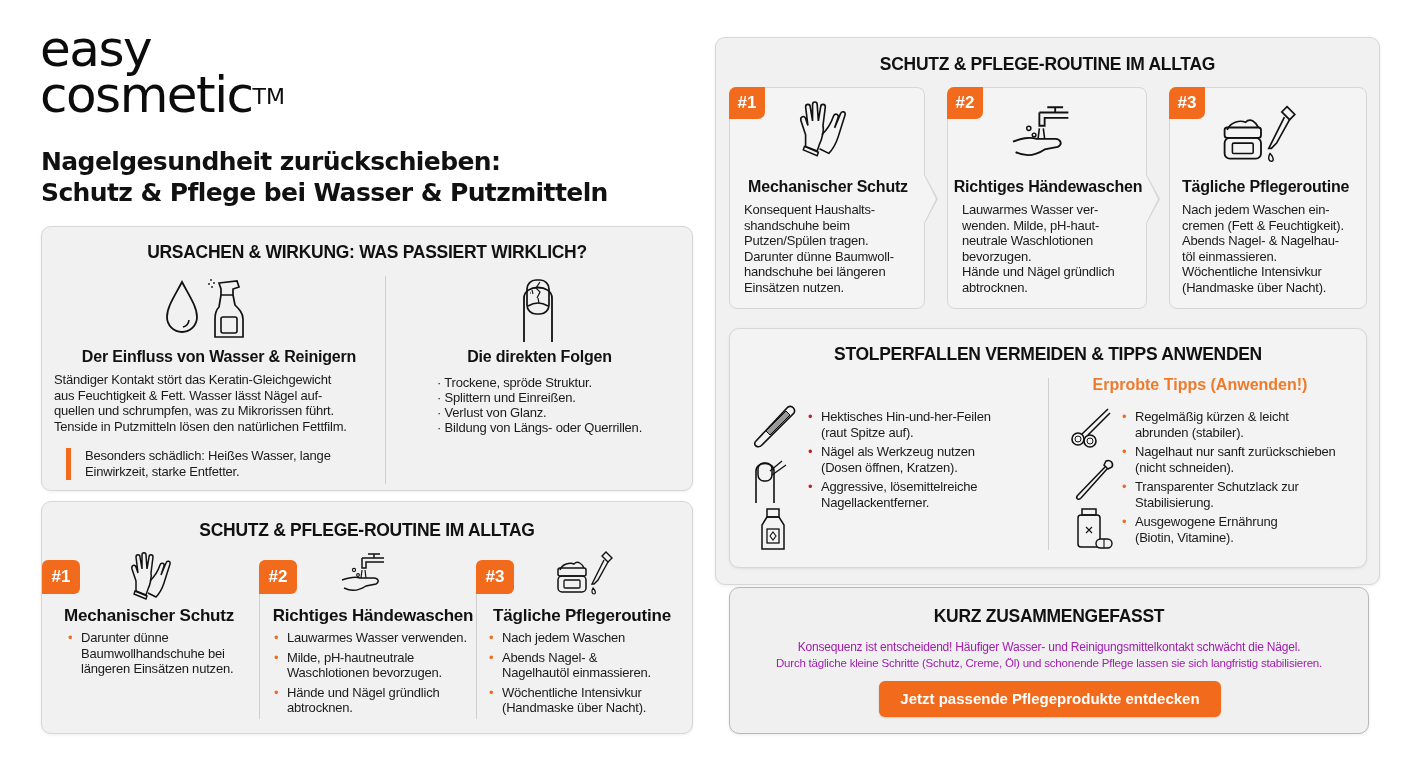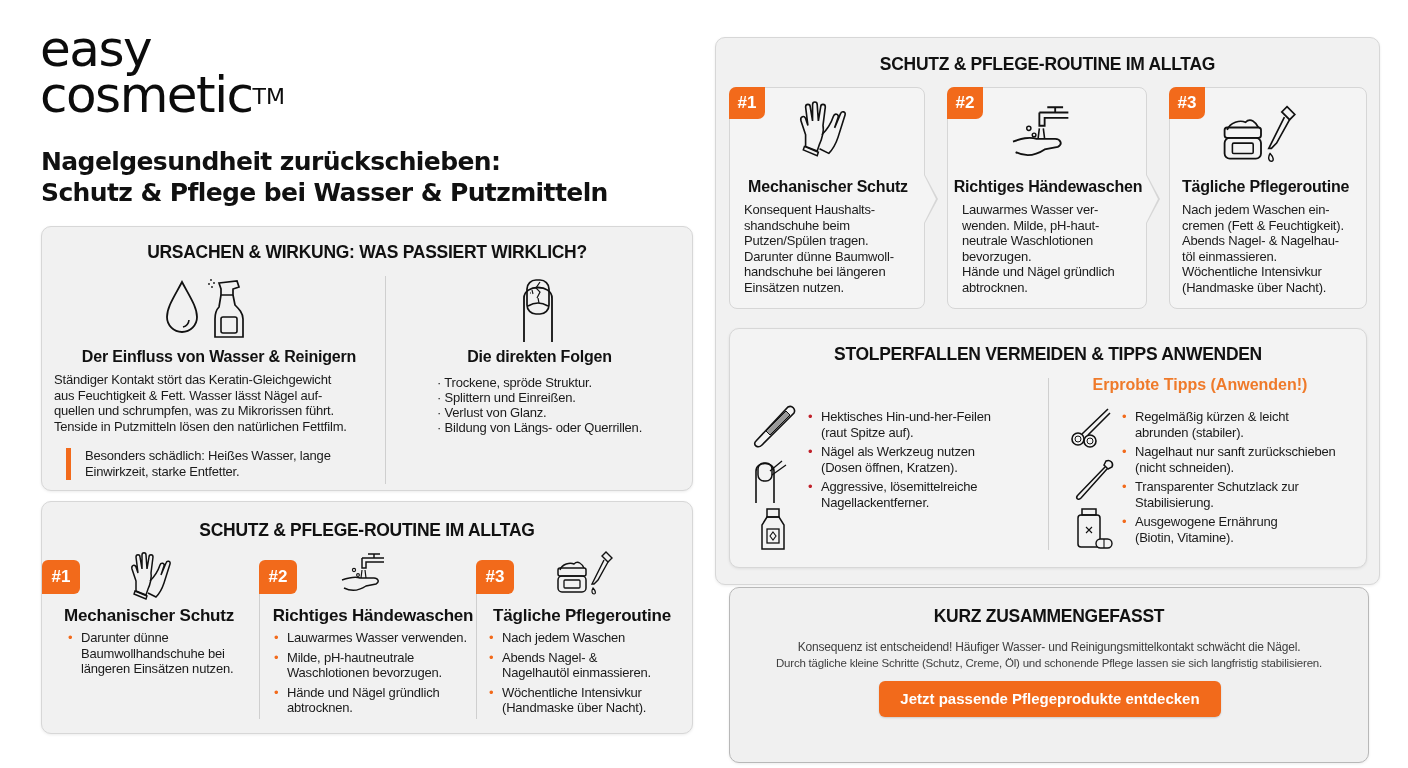--- a/index.html
+++ b/index.html
@@ -30,21 +30,21 @@
   .warn { position: absolute; font-size: 13px; line-height: 16px; color: #1a1a1a; padding-left: 14px; border-left: 5px solid #f26a1b; letter-spacing: -0.2px; }
 
   .badge { position: absolute; background: #f26a1b; color: #fff; font-weight: bold; font-size: 17px; line-height: 34px; width: 38px; height: 34px; text-align: center; border-radius: 6px 6px 6px 0; }
   .card { position: absolute; background: #f4f4f4; border: 1px solid #d6d6d6; border-radius: 8px; }
   .card .badge { left: -1px; top: -1px; border-radius: 7px 0 7px 0; width: 36px; height: 32px; line-height: 32px; }
   .chev { position: absolute; width: 0; height: 0; }
 
   .stitle-red { position: absolute; font-weight: bold; font-size: 16px; color: #b3141c; text-align: center; }
   .stitle-orange { position: absolute; font-weight: bold; font-size: 16px; color: #ef7a2a; text-align: center; }
 
-  .summary-text { position: absolute; left: 0; right: 0; text-align: center; font-size: 12px; line-height: 16px; color: #404040; letter-spacing: -0.2px; }
+  .summary-text { position: absolute; left: 0; right: 0; text-align: center; font-size: 12px; line-height: 16px; color: #a21caf; letter-spacing: -0.2px; }
   .cta { position: absolute; background: #f26a1b; color: #fff; font-weight: bold; font-size: 15px; border-radius: 6px; text-align: center; line-height: 34px; border: none; cursor: pointer; box-shadow: 0 1px 2px rgba(0,0,0,0.15); }
 </style>
 </head>
 <body>
 
 <div class="brand">
   <div>easy</div>
   <div><span>cosmetic</span><span class="tm">TM</span></div>
 </div>
 <div class="headline">
@@ -335,18 +335,18 @@
           <div>Stabilisierung.</div>
         </li>
       <li>
           <div>Ausgewogene Ernährung</div>
           <div>(Biotin, Vitamine).</div>
         </li>
     </ul>
   </div>
 </div>
 
-<div class="panel" style="left:729px; top:587px; width:640px; height:176px; background:#f0f0f0; border-color:#b8b8b8;">
+<div class="panel" style="left:729px; top:587px; width:640px; height:147px; background:#f0f0f0; border-color:#b8b8b8;">
   <div class="panel-title" style="top:17px;">KURZ ZUSAMMENGEFASST</div>
   <div class="summary-text" style="top:51px;">Konsequenz ist entscheidend! Häufiger Wasser- und Reinigungsmittelkontakt schwächt die Nägel.</div>
   <div class="summary-text" style="top:67px; font-size:11.5px;">Durch tägliche kleine Schritte (Schutz, Creme, Öl) und schonende Pflege lassen sie sich langfristig stabilisieren.</div>
   <button class="cta" style="left:149px; top:93px; width:342px; height:36px;">Jetzt passende Pflegeprodukte entdecken</button>
 </div>
 
 </body></html>

